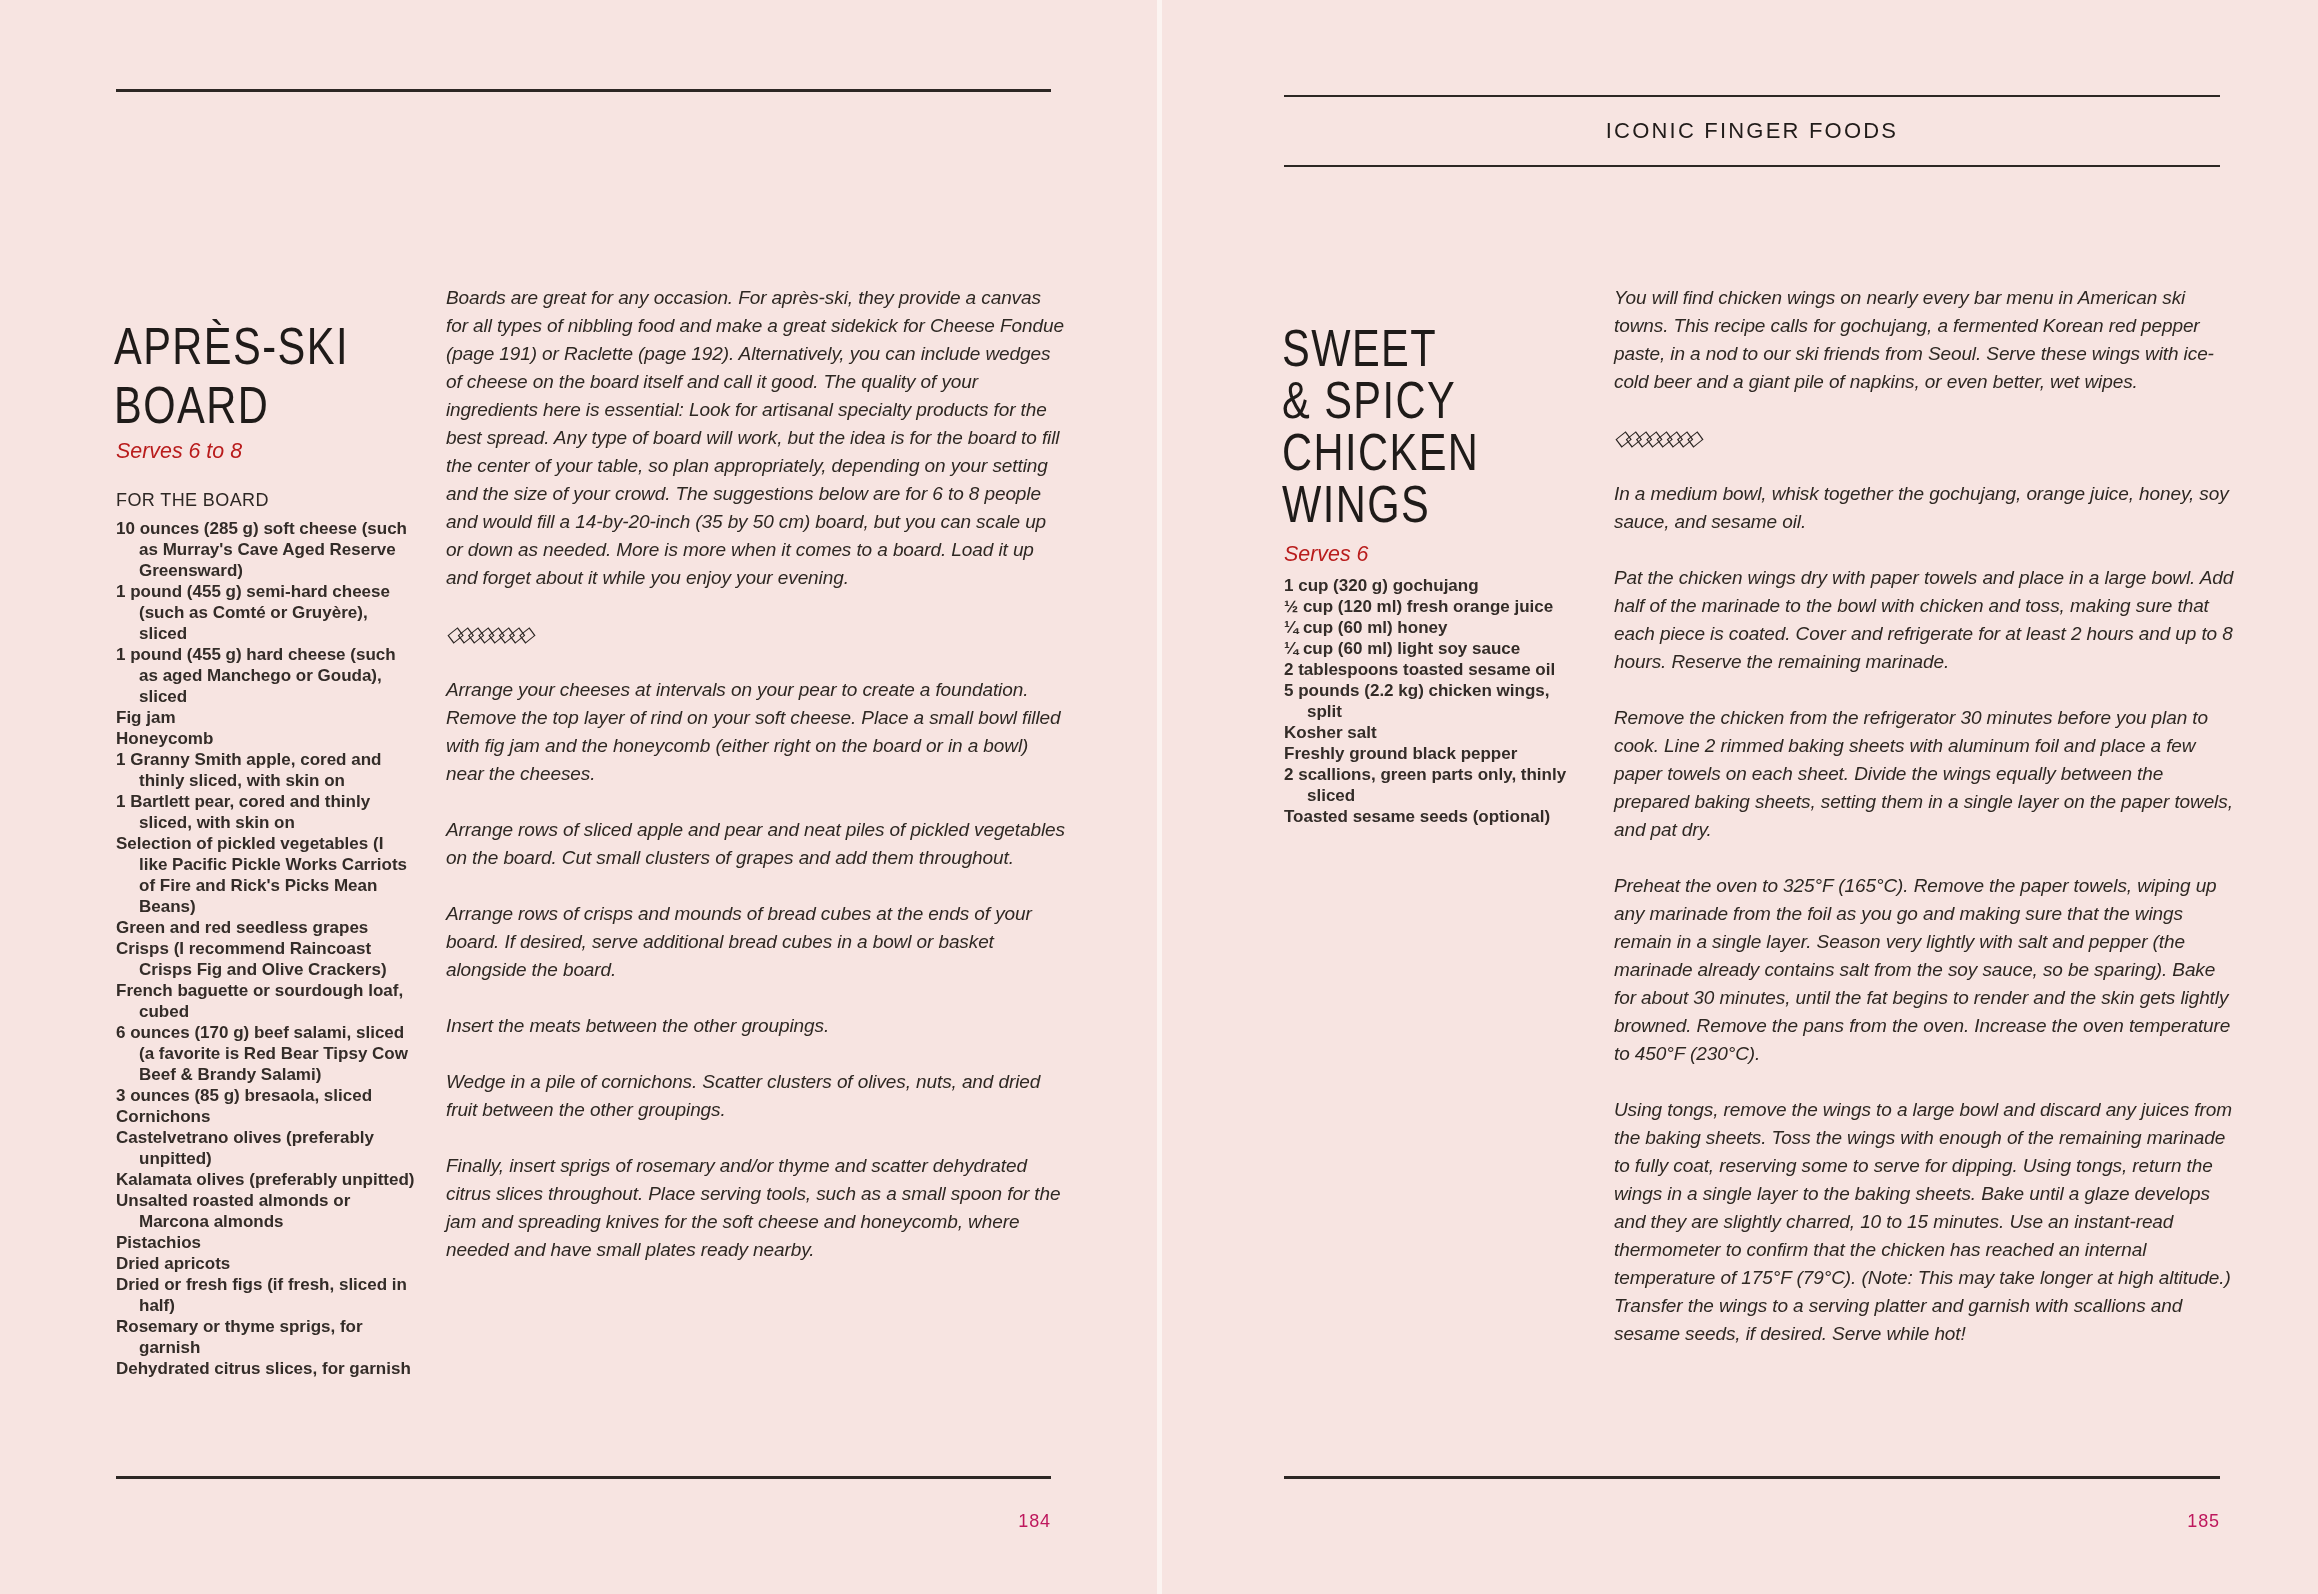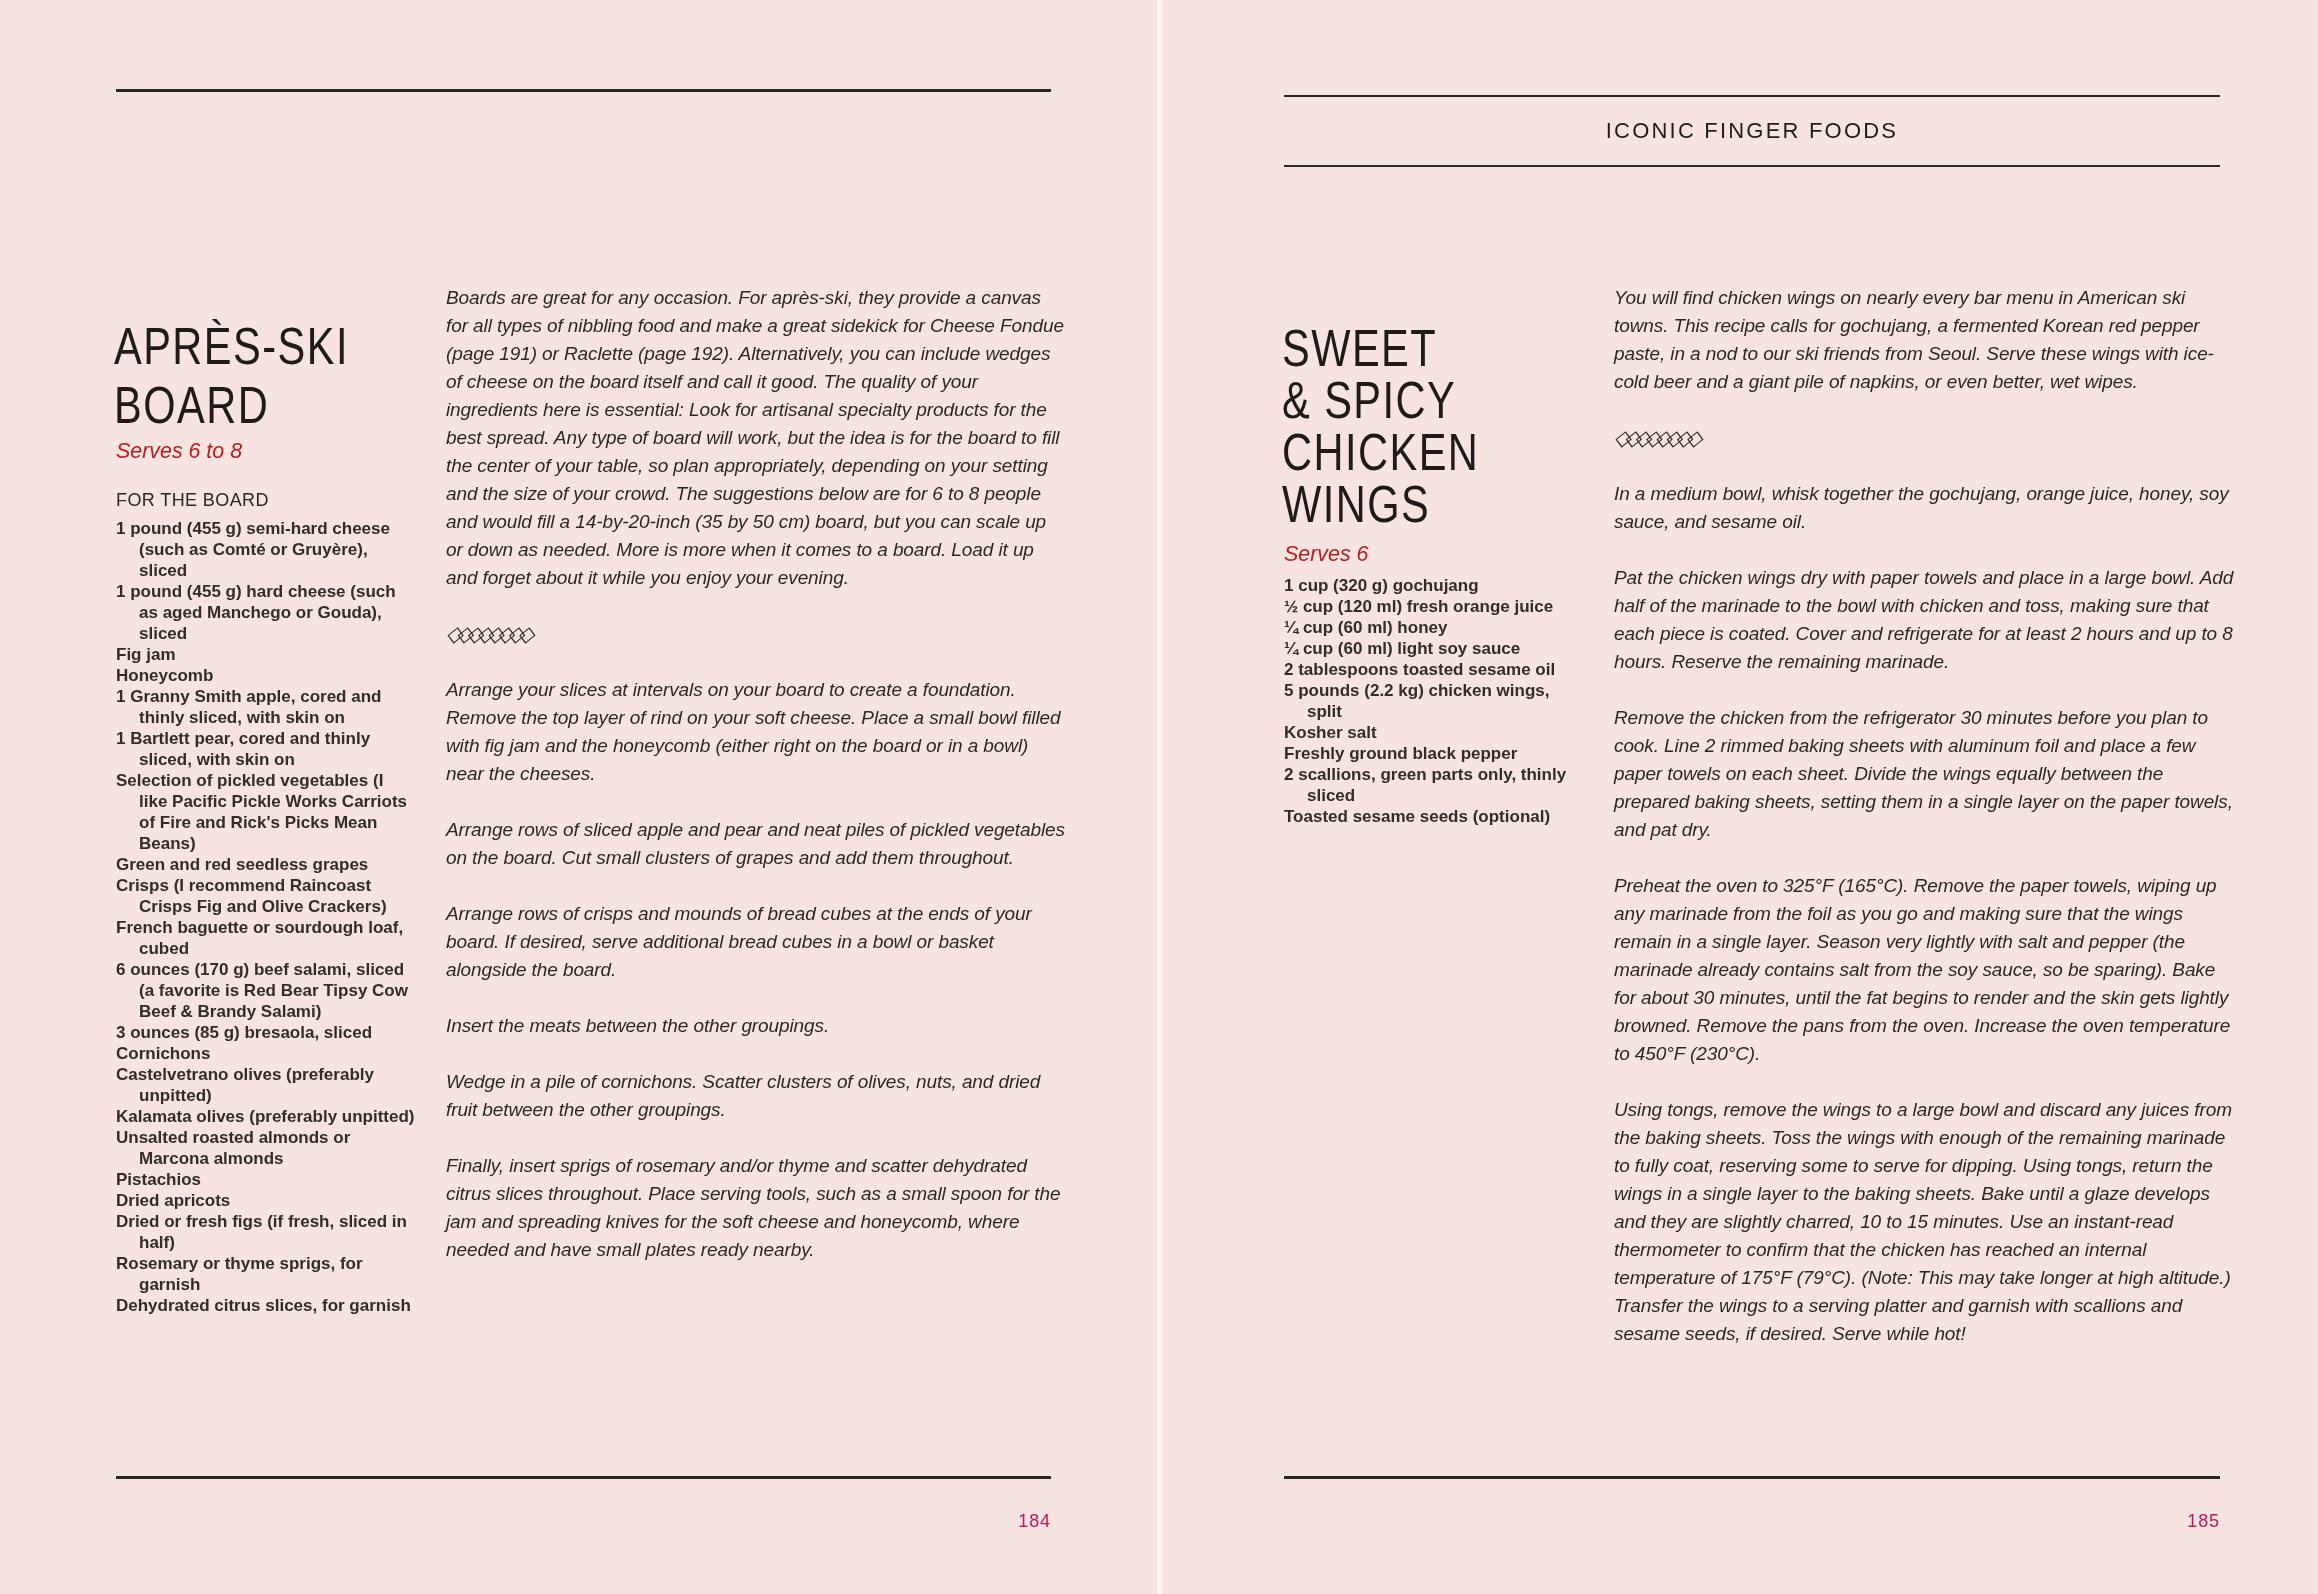--- a/index.html
+++ b/index.html
@@ -79,20 +79,21 @@
       <div>APRÈS-SKI</div>
       <div>BOARD</div>
     </h1>
 
     <div class="serves">Serves 6 to 8</div>
 
     <div class="ing-head">FOR THE BOARD</div>
 
     <ul class="ingredients">
 
+        <li>10 ounces (285 g) soft cheese (such as Murray's Cave Aged Reserve Greensward)</li>
 
         <li>1 pound (455 g) semi-hard cheese (such as Comté or Gruyère), sliced</li>
 
         <li>1 pound (455 g) hard cheese (such as aged Manchego or Gouda), sliced</li>
 
         <li>Fig jam</li>
 
         <li>Honeycomb</li>
 
         <li>1 Granny Smith apple, cored and thinly sliced, with skin on</li>
@@ -126,21 +127,21 @@
         <li>Dried or fresh figs (if fresh, sliced in half)</li>
 
         <li>Rosemary or thyme sprigs, for garnish</li>
 
         <li>Dehydrated citrus slices, for garnish</li>
       </ul>
 
     <div class="body-col">
         <p>Boards are great for any occasion. For après-ski, they provide a canvas for all types of nibbling food and make a great sidekick for Cheese Fondue (page 191) or Raclette (page 192). Alternatively, you can include wedges of cheese on the board itself and call it good. The quality of your ingredients here is essential: Look for artisanal specialty products for the best spread. Any type of board will work, but the idea is for the board to fill the center of your table, so plan appropriately, depending on your setting and the size of your crowd. The suggestions below are for 6 to 8 people and would fill a 14-by-20-inch (35 by 50 cm) board, but you can scale up or down as needed. More is more when it comes to a board. Load it up and forget about it while you enjoy your evening.</p>
         <div class="divider">◇◇◇◇◇◇◇◇</div>
-        <p>Arrange your slices at intervals on your board to create a foundation. Remove the top layer of rind on your soft cheese. Place a small bowl filled with fig jam and the honeycomb (either right on the board or in a bowl) near the cheeses.</p>
+        <p>Arrange your cheeses at intervals on your pear to create a foundation. Remove the top layer of rind on your soft cheese. Place a small bowl filled with fig jam and the honeycomb (either right on the board or in a bowl) near the cheeses.</p>
         <p>Arrange rows of sliced apple and pear and neat piles of pickled vegetables on the board. Cut small clusters of grapes and add them throughout.</p>
         <p>Arrange rows of crisps and mounds of bread cubes at the ends of your board. If desired, serve additional bread cubes in a bowl or basket alongside the board.</p>
         <p>Insert the meats between the other groupings.</p>
         <p>Wedge in a pile of cornichons. Scatter clusters of olives, nuts, and dried fruit between the other groupings.</p>
         <p>Finally, insert sprigs of rosemary and/or thyme and scatter dehydrated citrus slices throughout. Place serving tools, such as a small spoon for the jam and spreading knives for the soft cheese and honeycomb, where needed and have small plates ready nearby.</p>
       </div>
 
     <div class="rule footer-rule"></div>
     <div class="pagenum">184</div>
   </section>

